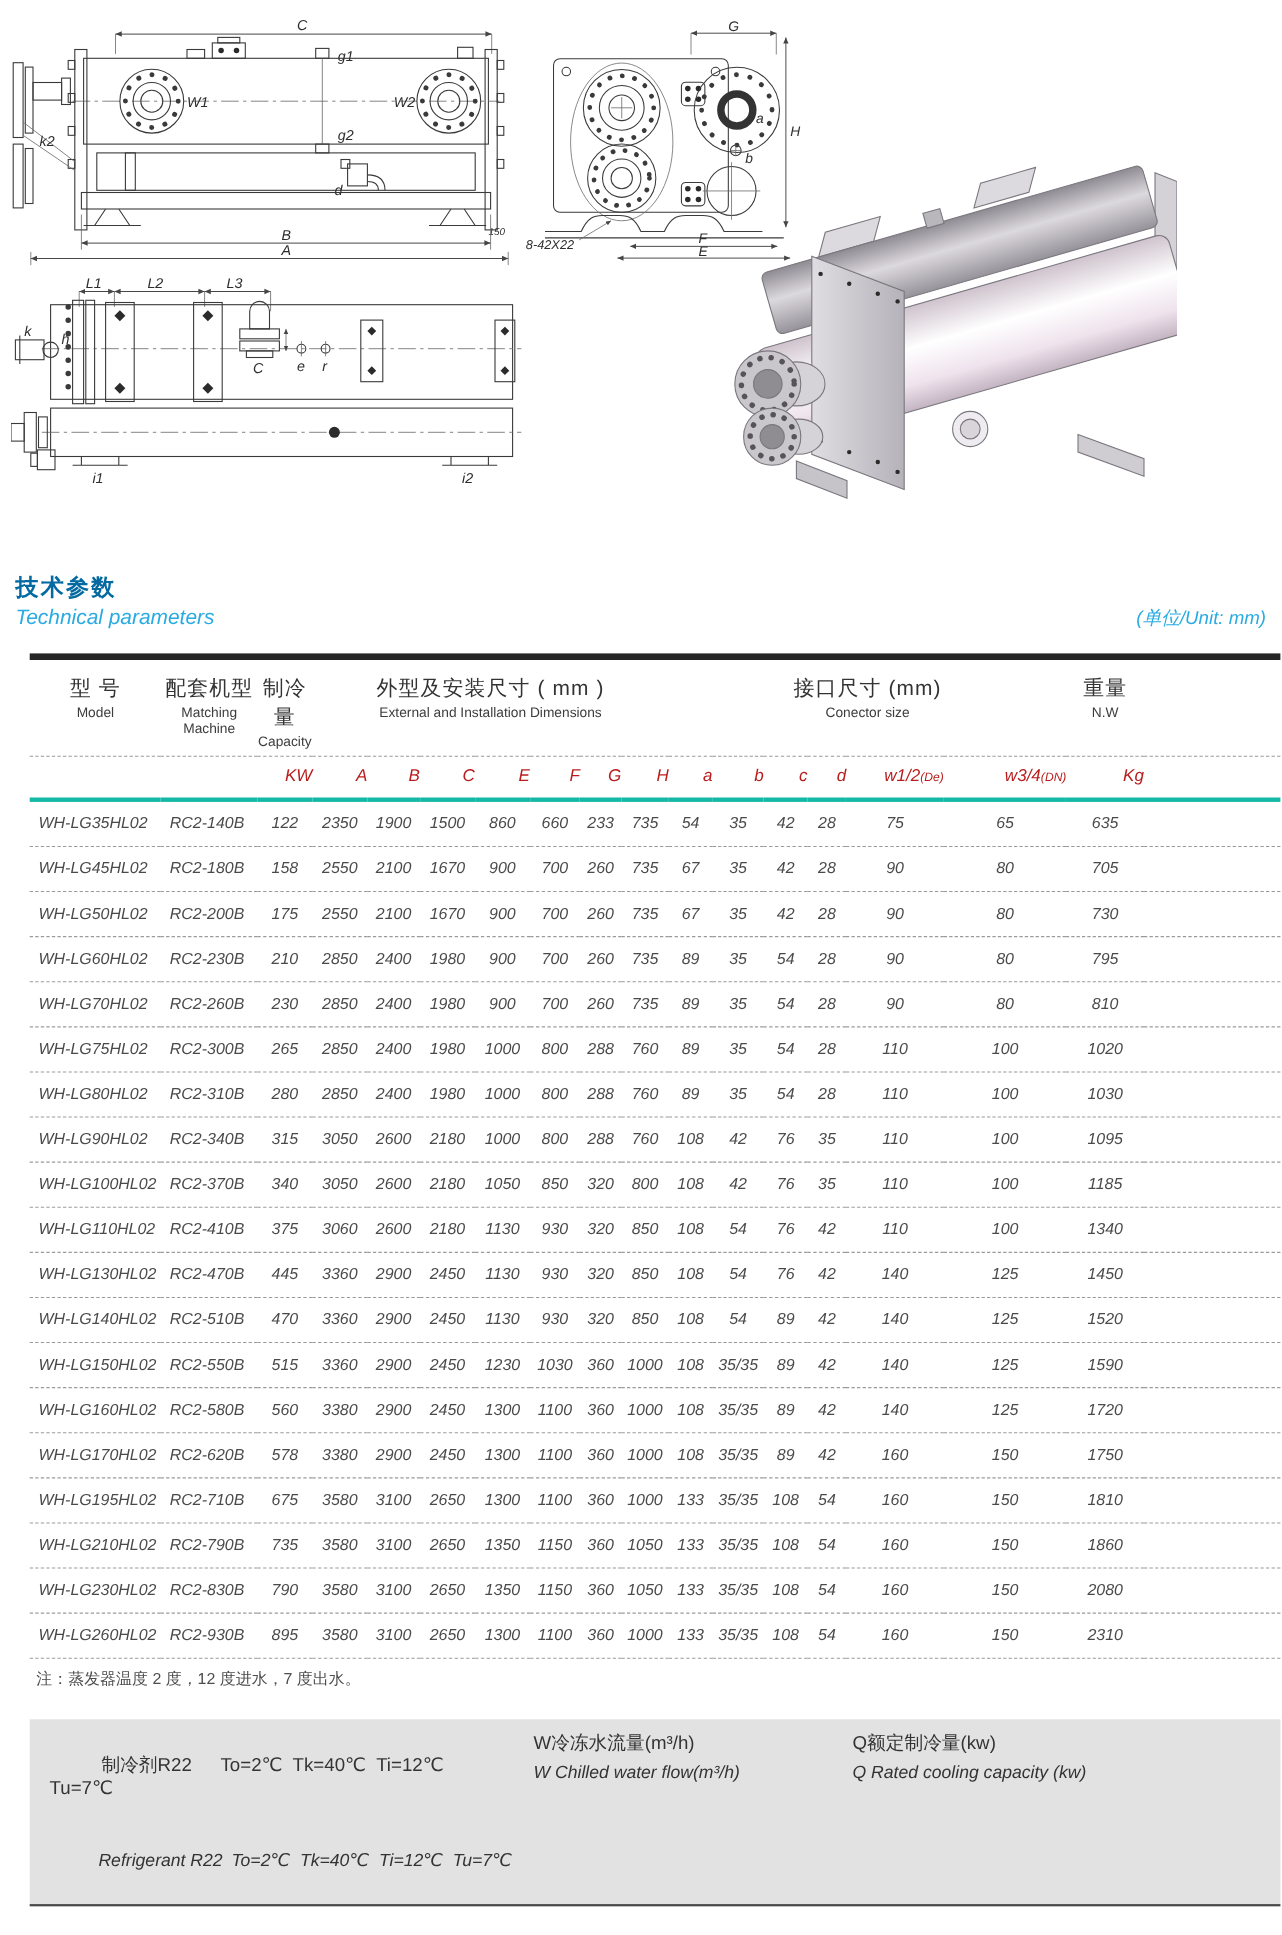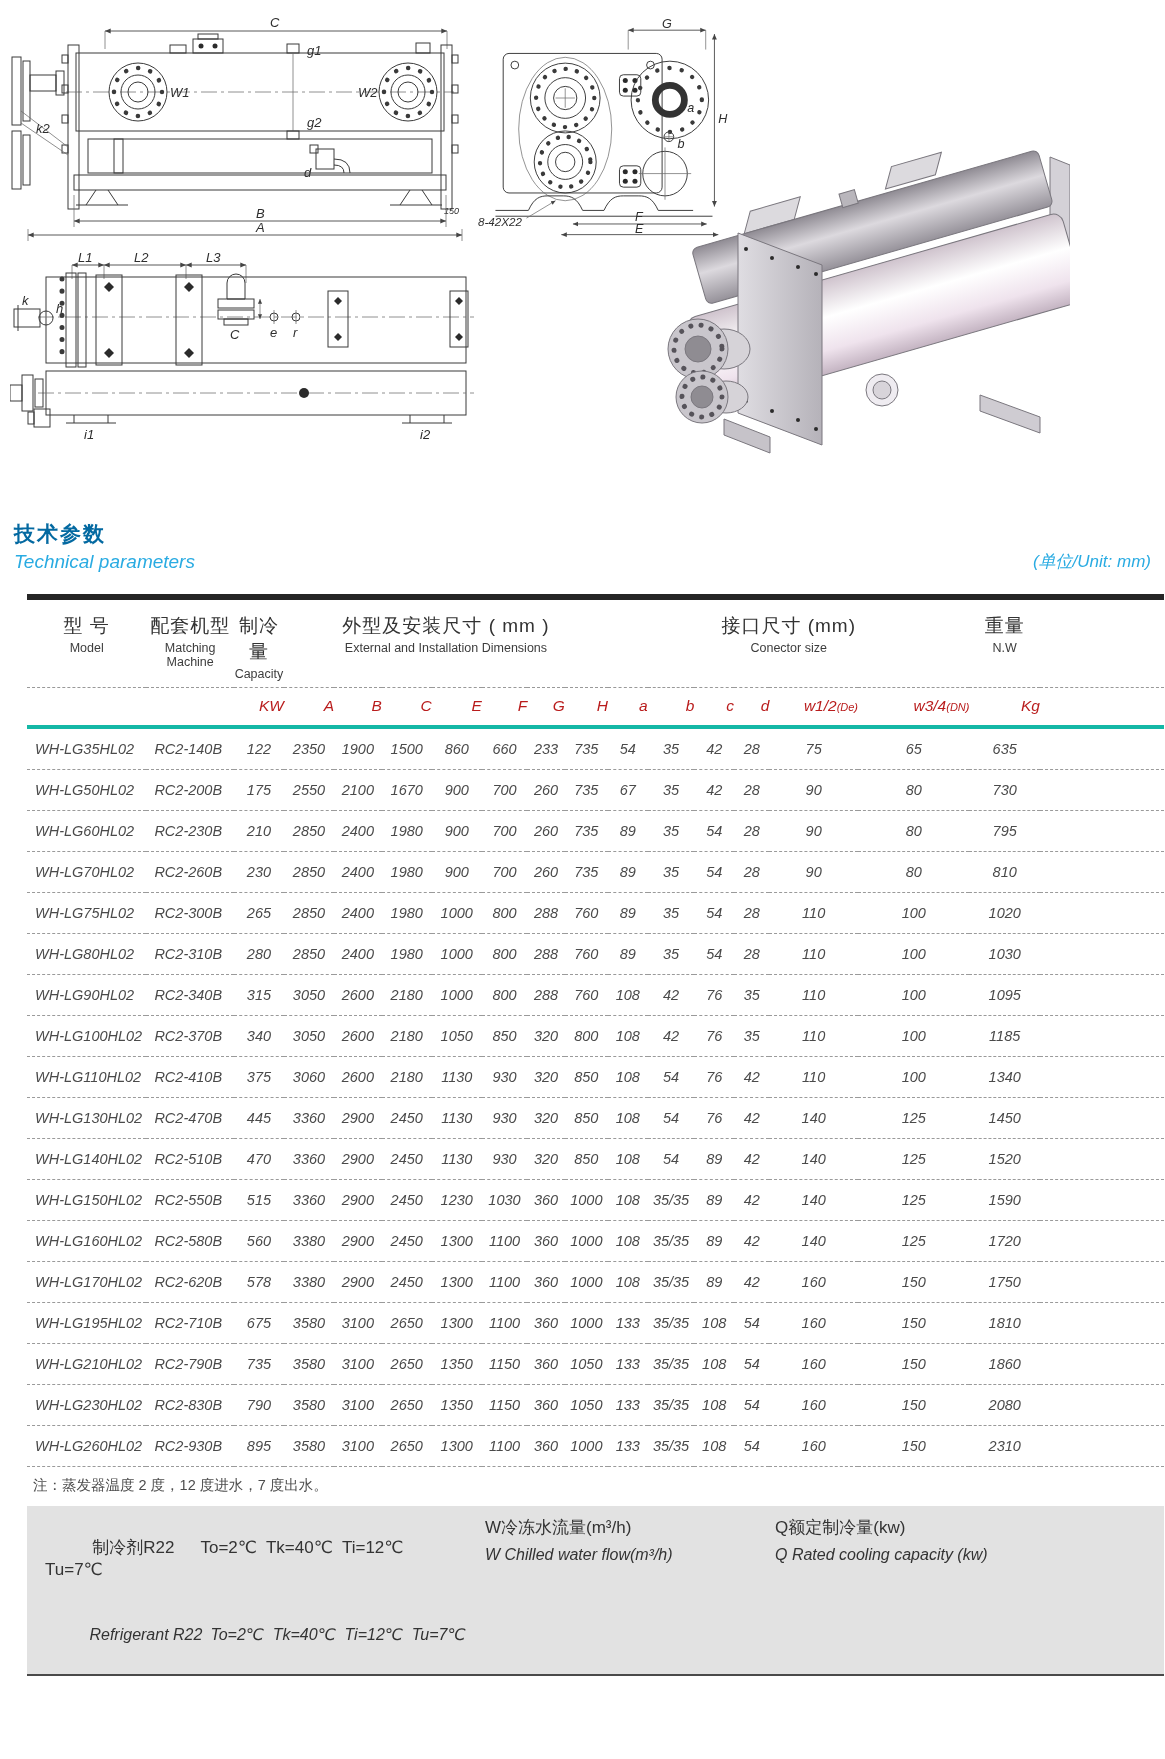--- a/index.html
+++ b/index.html
@@ -32,21 +32,21 @@
   .hdr-row th{padding:13px 0 6px;vertical-align:top;font-weight:normal;text-align:center;}
   .hdr-row .zh{font-size:19px;font-weight:500;color:#333;letter-spacing:1px;}
   .hdr-row .en{font-size:12.5px;color:#3d3d3d;line-height:1.15;margin-top:2px;}
   .unit-row td{border-top:1px dashed #999;border-bottom:4px solid #14b8a6;
                padding:9px 0 10px;font-style:italic;font-size:15.5px;color:#b91c1c;text-align:right;}
   .unit-row td small{font-size:11px;font-style:italic;}
   tbody td{border-bottom:1px dashed #9a9a9a;padding:12px 2px;font-style:italic;
            font-size:14.5px;color:#4a4a4a;text-align:center;white-space:nowrap;overflow:hidden;}
   tbody td.left{text-align:left;padding-left:8px;}
   
-  .note{margin:9px 0 11px;font-size:14.5px;color:#4d4d4d;padding-left:6px;}
+  .note{margin:9px 0 27px;font-size:14.5px;color:#4d4d4d;padding-left:6px;}
   .band{background:#e2e2e2;border-bottom:2px solid #4a4a4a;
         display:grid;grid-template-columns:440px 290px 1fr;padding:10px 0 12px;}
   .band-col{padding-left:18px;}
   .band .zh{font-size:17px;color:#333;margin-bottom:7px;white-space:pre-wrap;}
   .band .en{font-size:16px;font-style:italic;color:#333;white-space:pre-wrap;}
   .band .cond{margin-left:26px;}
   .band .cond-en{margin-left:8px;}
 </style>
 </head>
 <body>
@@ -436,20 +436,40 @@
             <td>54</td>
             <td>35</td>
             <td>42</td>
             <td>28</td>
             <td>75</td>
             <td>65</td>
             <td>635</td>
             <td></td>
           </tr>
           <tr>
+            <td class="left">WH-LG45HL02</td>
+            <td class="left">RC2-180B</td>
+            <td>158</td>
+            <td>2550</td>
+            <td>2100</td>
+            <td>1670</td>
+            <td>900</td>
+            <td>700</td>
+            <td>260</td>
+            <td>735</td>
+            <td>67</td>
+            <td>35</td>
+            <td>42</td>
+            <td>28</td>
+            <td>90</td>
+            <td>80</td>
+            <td>705</td>
+            <td></td>
+          </tr>
+          <tr>
             <td class="left">WH-LG50HL02</td>
             <td class="left">RC2-200B</td>
             <td>175</td>
             <td>2550</td>
             <td>2100</td>
             <td>1670</td>
             <td>900</td>
             <td>700</td>
             <td>260</td>
             <td>735</td>

